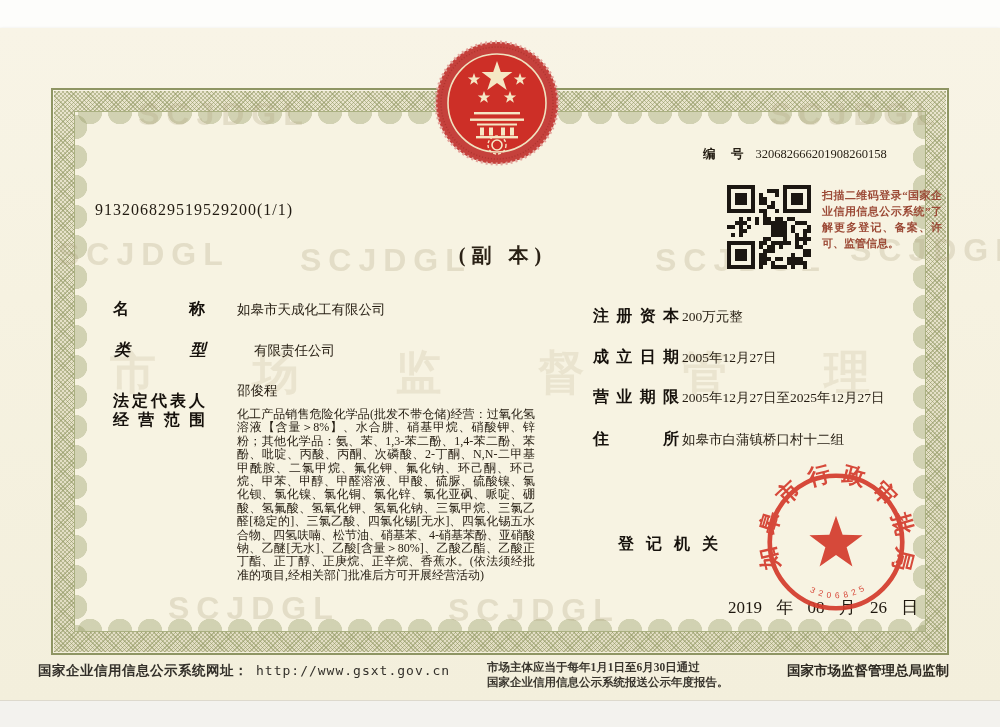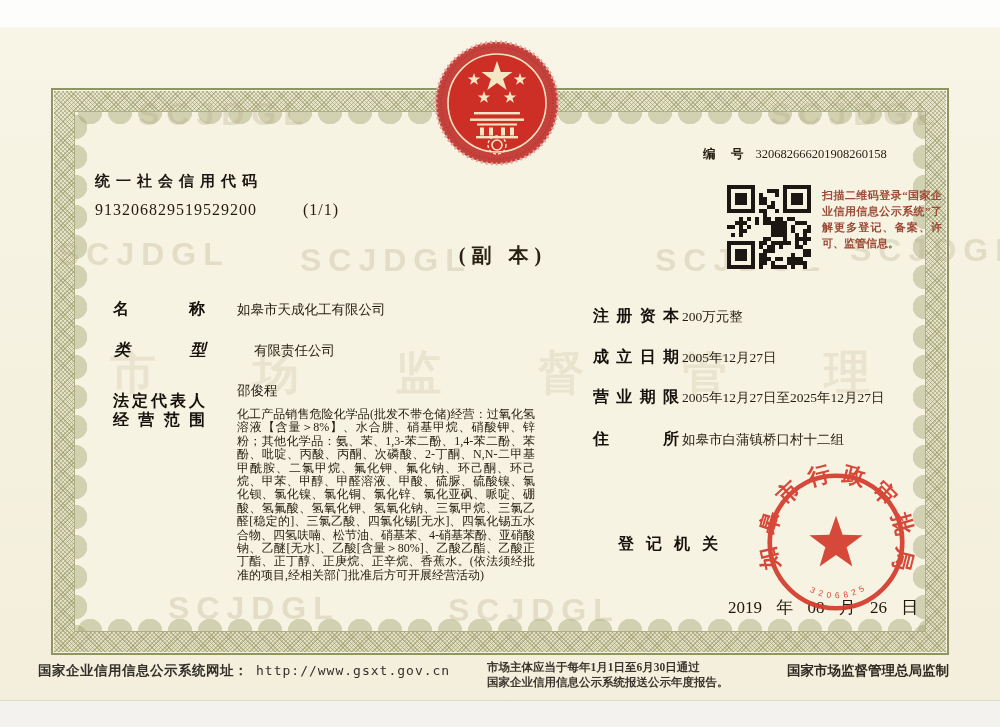--- a/index.html
+++ b/index.html
@@ -29,21 +29,21 @@
       background:radial-gradient(circle at 13px 15px,rgba(148,154,100,.38) 0 12px,transparent 12.5px);background-size:13px 30px;background-repeat:repeat-y;}
   
   .wm{position:absolute;font-family:"Liberation Sans",sans-serif;font-weight:bold;
       color:rgba(176,166,130,.28);letter-spacing:7px;font-size:32px;pointer-events:none;}
   .wm-center{position:absolute;left:110px;top:342px;font-family:"Liberation Sans",sans-serif;
       font-weight:bold;font-size:46px;letter-spacing:42px;color:rgba(186,172,134,.20);pointer-events:none;white-space:nowrap;}
   
   .credit-label{position:absolute;left:95px;top:172px;font-family:"Liberation Sans",sans-serif;
       font-weight:bold;font-size:15px;letter-spacing:6px;color:#1c1712;}
   .credit-code{position:absolute;left:95px;top:201px;font-size:16px;color:#221b12;letter-spacing:1px;}
-  .credit-code .marker{margin-left:46px;}
+  .credit-code .marker{}
   .serial{position:absolute;left:703px;top:146px;font-size:12.5px;color:#241d13;}
   .serial .lbl{font-family:Liberation Mono, monospace;font-weight:bold;letter-spacing:4px;margin-right:8px;}
   .title{position:absolute;left:0;top:166px;width:1000px;text-align:center;
       font-family:"Liberation Sans",sans-serif;font-weight:900;font-size:55px;color:#231a11;
       letter-spacing:26px;text-indent:26px;}
   .subtitle{position:absolute;left:0;top:242px;width:1000px;text-align:center;
       font-size:20px;font-weight:bold;color:#2a2115;letter-spacing:6px;text-indent:6px;}
   
   .qr{position:absolute;left:727px;top:185px;width:84px;height:84px;}
   .qr-caption{position:absolute;left:822px;top:187px;width:120px;font-size:11px;line-height:16px;
@@ -109,21 +109,20 @@
     <rect x="47" y="84.5" width="40" height="2" fill="#f5e7c4"></rect>
     <rect x="50" y="88.5" width="4" height="8" fill="#f5e7c4"></rect>
     <rect x="59" y="88.5" width="4" height="8" fill="#f5e7c4"></rect>
     <rect x="71" y="88.5" width="4" height="8" fill="#f5e7c4"></rect>
     <rect x="80" y="88.5" width="4" height="8" fill="#f5e7c4"></rect>
     <rect x="46" y="97" width="42" height="2.4" fill="#f5e7c4"></rect>
     <circle cx="67" cy="106" r="5" fill="none" stroke="#f5e7c4" stroke-width="1.6"></circle>
     <circle cx="67" cy="106" r="9" fill="none" stroke="#f5e7c4" stroke-width="1.4" stroke-dasharray="3 2"></circle>
   </svg>
 
-  <div class="credit-label">统一社会信用代码</div>
   <div class="credit-code">
     <span>913206829519529200</span><span class="marker">(1/1)</span>
   </div>
   <div class="serial">
     <span class="lbl">编 号</span><span>320682666201908260158</span>
   </div>
   <div class="subtitle">(副  本)</div>
 
   <svg class="qr" id="qr-svg" viewBox="0 0 21 21" shape-rendering="crispEdges">
       <rect x="0" y="0" width="21" height="21" fill="#f7f3e2"></rect>

